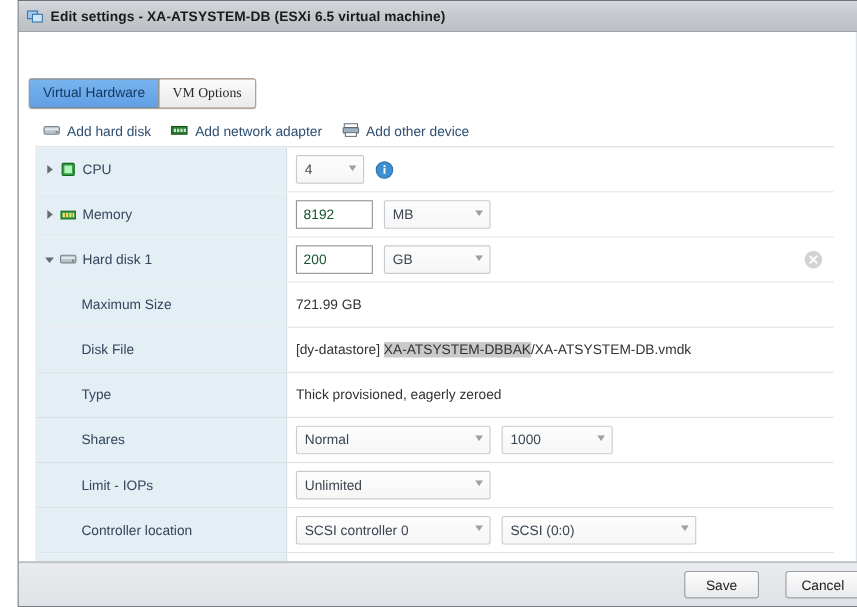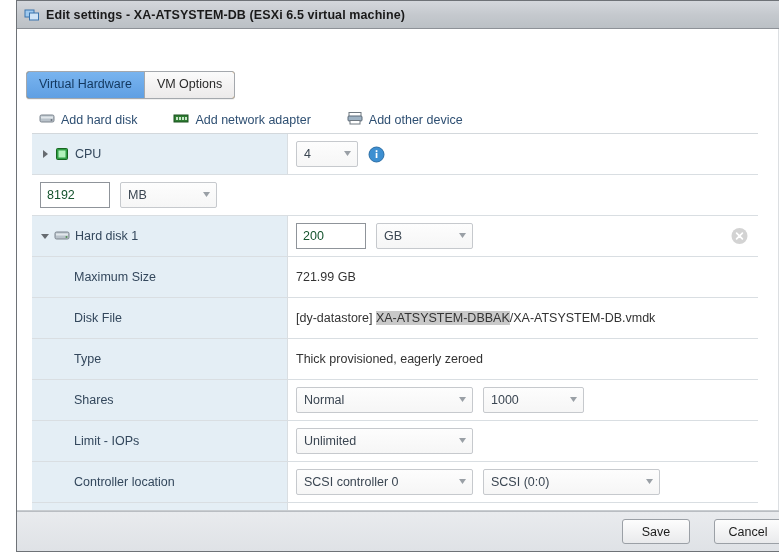--- a/index.html
+++ b/index.html
@@ -62,33 +62,33 @@
   .tab {
     padding: 5px 12px 6px 12px;
     font-size: 12.5px;
     color: #2a2a2a;
     background: linear-gradient(to bottom,#fbfbfb,#eceaea);
     border-right: 1px solid #a4a8ad;
     cursor: default;
     line-height: 15px;
     white-space: nowrap;
   }
-  .tab:last-child { border-right: none; }
+  .tab:last-child { border-right: none; font-family: Liberation Serif, serif; }
   .tab.active {
     background: linear-gradient(to bottom,#79b4ef,#5f9fe3);
     color: #12375e;
   }
 
   
   .toolbar {
     position: absolute;
     left: 22px; top: 82px;
     display: flex;
     align-items: center;
-    gap: 36px;
+    gap: 18px;
   }
   .tool-btn {
     display: flex;
     align-items: center;
     gap: 6px;
     font-size: 12.5px;
     color: #2e4f72;
     cursor: default;
     white-space: nowrap;
   }
@@ -104,21 +104,21 @@
     border-top: 1px solid #d3d8dc;
   }
   .row {
     display: flex;
     align-items: stretch;
     border-bottom: 1px solid #d9dee2;
     min-height: 41px;
     background: #ffffff;
   }
   .cell-label {
-    width: 256px;
+    width: 229px;
     flex: none;
     background: #e4eef5;
     border-right: 1px solid #d9dee2;
     display: flex;
     align-items: center;
     padding-left: 8px;
     font-size: 12.5px;
     color: #33475c;
   }
   .cell-label.sub { padding-left: 42px; }
@@ -339,20 +339,33 @@
             <svg width="17" height="17" viewBox="0 0 17 17">
               <circle cx="8.5" cy="8.5" r="7.5" fill="#3d8fd1" stroke="#2b6ea6" stroke-width="1"></circle>
               <rect x="7.7" y="6.8" width="1.7" height="5.2" fill="#ffffff"></rect>
               <rect x="7.7" y="4.2" width="1.7" height="1.8" fill="#ffffff"></rect>
             </svg>
           </span>
         </div>
       </div>
 
       <div class="row">
+        <div class="cell-label">
+          <span class="twisty collapsed"></span>
+          <span class="dev-icon">
+            <svg width="16" height="16" viewBox="0 0 16 16">
+              <rect x="1.5" y="5" width="13" height="7" fill="#2f9e44" stroke="#17661f" stroke-width="1"></rect>
+              <rect x="3" y="6.5" width="2" height="4" fill="#ffe066"></rect>
+              <rect x="6" y="6.5" width="2" height="4" fill="#ffe066"></rect>
+              <rect x="9" y="6.5" width="2" height="4" fill="#ffe066"></rect>
+              <rect x="12" y="6.5" width="1.5" height="4" fill="#ffe066"></rect>
+            </svg>
+          </span>
+          <span class="dev-name">Memory</span>
+        </div>
         <div class="cell-value">
           <input class="txt" type="text" value="8192" style="">
           <div class="sel w95">
             <span>MB</span>
             <span class="chev">▾</span>
           </div>
         </div>
       </div>
 
       <div class="row">

